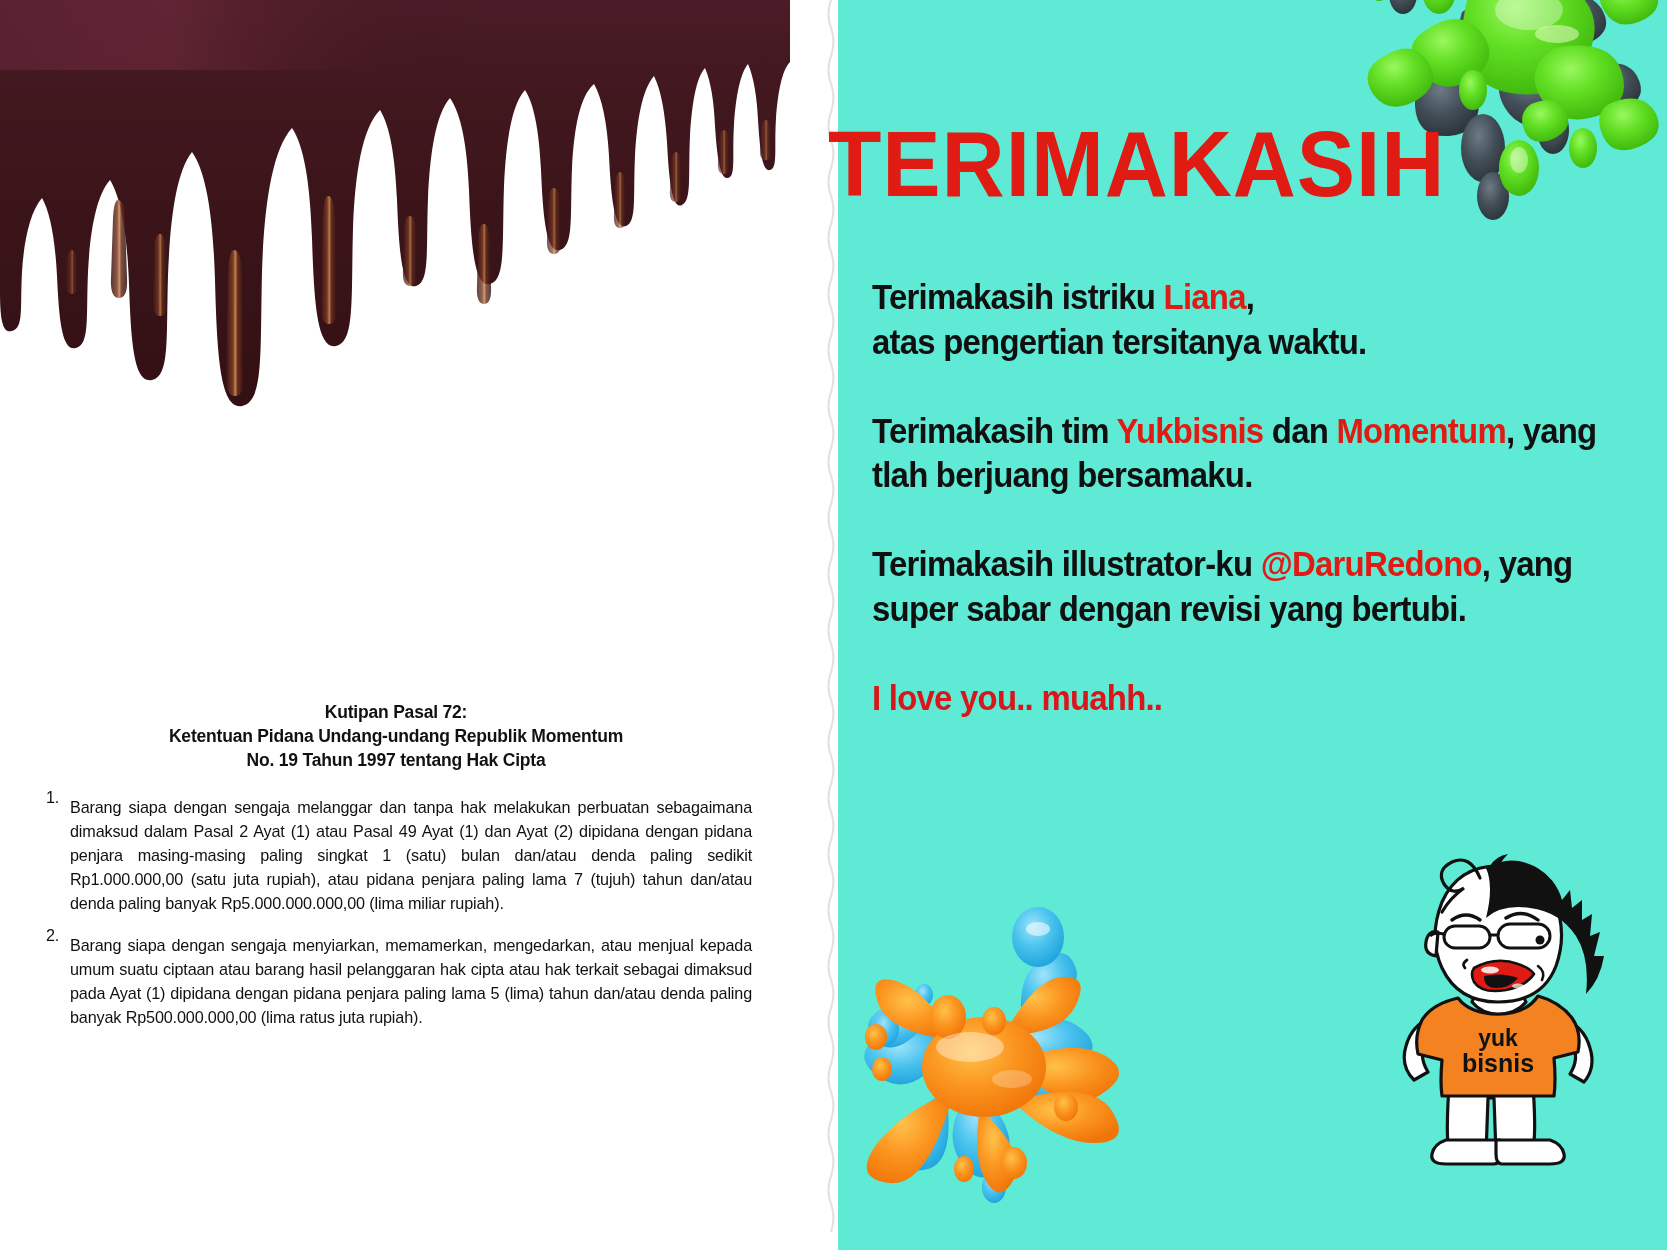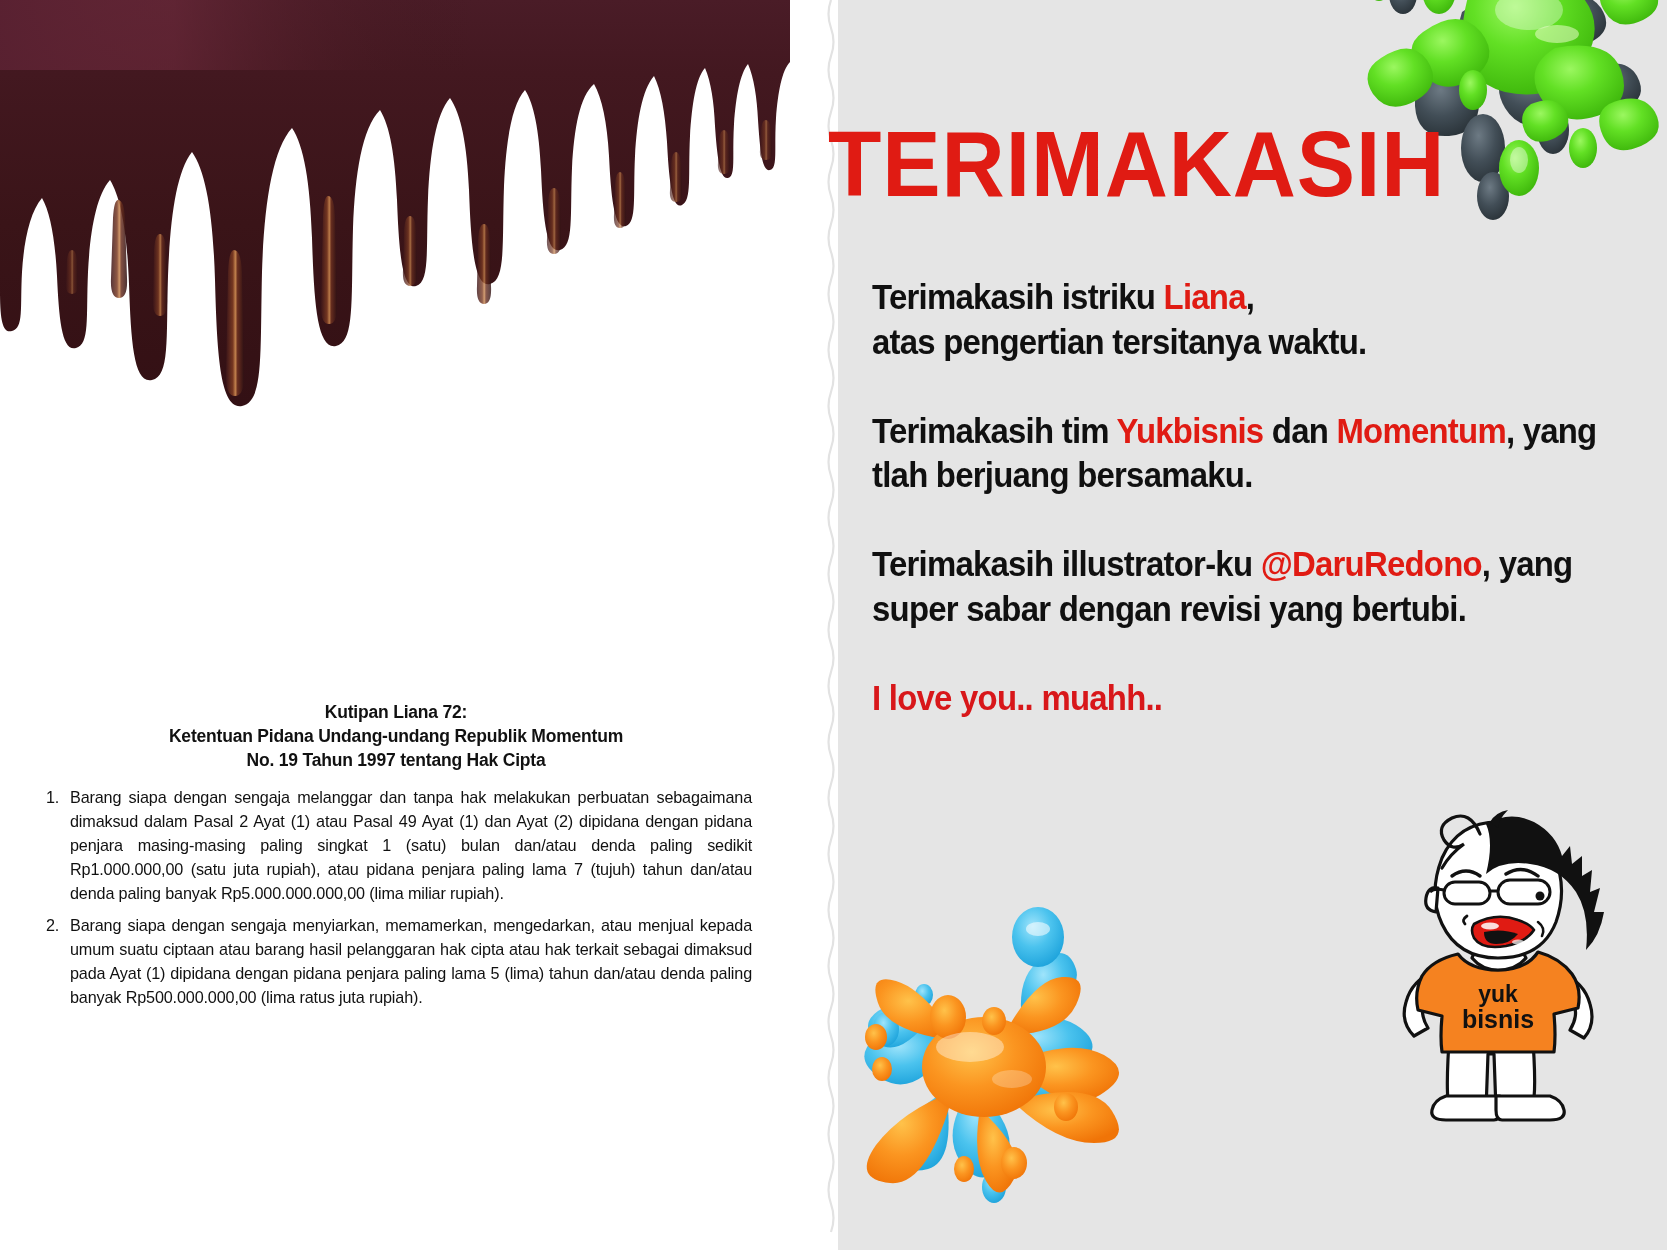--- a/index.html
+++ b/index.html
@@ -38,32 +38,32 @@
   .legal-head div { white-space:nowrap; }
   .legal-list { margin-top:14px; }
   .legal-item {
     display:flex;
     font-size:16.2px;
     line-height:1.47;
     margin-bottom:9px;
     letter-spacing:-0.15px;
   }
   .legal-num { width:30px; flex:0 0 30px; text-align:left; padding-left:6px; }
-  .legal-body { flex:1; text-align:justify; }
+  .legal-body { flex:1; text-align:justify;margin-top:10px; }
 
   
   .divider {
     position:absolute; left:824px; top:0; width:14px; height:1250px;
   }
   .divider svg { display:block; width:100%; height:100%; }
 
   
   .right-page {
     position:absolute; left:838px; top:0; width:829px; height:1250px;
-    background:#e5e5e5;
+    background:#5eead4;
   }
 
   
   .splash-green { position:absolute; right:-10px; top:-28px; width:420px; height:250px; }
   .splash-green svg { display:block; width:100%; height:100%; }
 
   
   .title {
     position:absolute; left:-10px; top:112px;
     font-size:92px;
@@ -85,21 +85,21 @@
     color:#101010;
     letter-spacing:-0.8px;
     transform:scaleX(0.94);
     transform-origin:left top;
     margin-bottom:44px;
   }
   .tp .hl { color:#e01b13; }
   .tp.love { color:#d8171a; margin-top:14px; }
 
   
-  .mascot { position:absolute; left:1338px; top:776px; width:320px; height:350px; }
+  .mascot { position:absolute; left:1338px; top:820px; width:320px; height:350px; }
   .mascot svg { display:block; width:100%; height:100%; }
 
   
   .splash-orange { position:absolute; left:798px; top:895px; width:370px; height:330px; }
   .splash-orange svg { display:block; width:100%; height:100%; }
 </style>
 </head>
 <body>
 
 <div class="page">
@@ -156,21 +156,21 @@
         <path fill="url(#dripShine)" opacity="0.7" d="M620,172 q4,0 5,12 l1,30 q1,14 -6,14 q-7,0 -6,-14 l1,-30 q1,-12 5,-12z"></path>
         <path fill="url(#dripShine)" opacity="0.65" d="M676,152 q4,0 5,12 l1,26 q1,12 -6,12 q-7,0 -6,-12 l1,-26 q1,-12 5,-12z"></path>
         <path fill="url(#dripShine)" opacity="0.6" d="M724,130 q4,0 5,10 l1,22 q1,12 -6,12 q-7,0 -6,-12 l1,-22 q1,-10 5,-10z"></path>
         <path fill="url(#dripShine)" opacity="0.6" d="M766,120 q4,0 5,10 l1,20 q1,10 -6,10 q-7,0 -6,-10 l1,-20 q1,-10 5,-10z"></path>
         <path fill="url(#dripShine)" opacity="0.55" d="M72,250 q4,0 5,10 l1,22 q1,12 -6,12 q-7,0 -6,-12 l1,-22 q1,-10 5,-10z"></path>
       </svg>
     </div>
 
     <div class="legal">
       <div class="legal-head">
-        <div>Kutipan Liana 72:</div>
+        <div>Kutipan Pasal 72:</div>
         <div>Ketentuan Pidana Undang-undang Republik Momentum</div>
         <div>No. 19 Tahun 1997 tentang Hak Cipta</div>
       </div>
       <div class="legal-list">
         <div class="legal-item">
           <span class="legal-num">1.</span>
           <span class="legal-body">Barang siapa dengan sengaja melanggar dan tanpa hak melakukan perbuatan sebagaimana dimaksud dalam Pasal 2 Ayat (1) atau Pasal 49 Ayat (1) dan Ayat (2) dipidana dengan pidana penjara masing-masing paling singkat 1 (satu) bulan dan/atau denda paling sedikit Rp1.000.000,00 (satu juta rupiah), atau pidana penjara paling lama 7 (tujuh) tahun dan/atau denda paling banyak Rp5.000.000.000,00 (lima miliar rupiah).</span>
         </div>
         <div class="legal-item">
           <span class="legal-num">2.</span>

